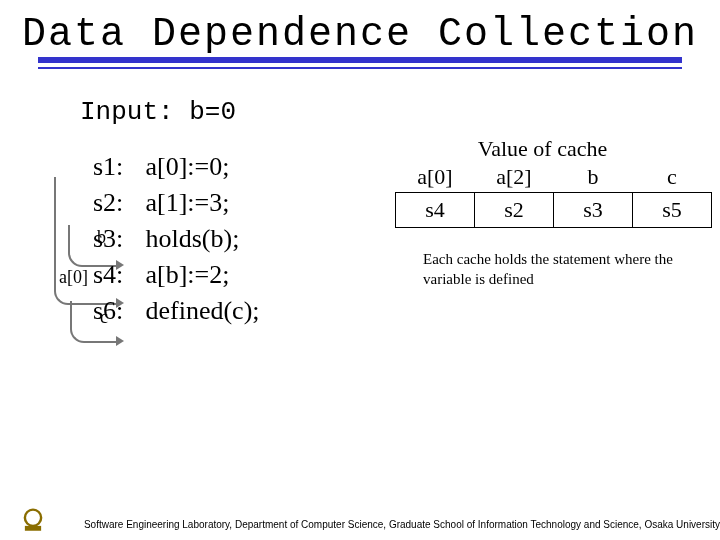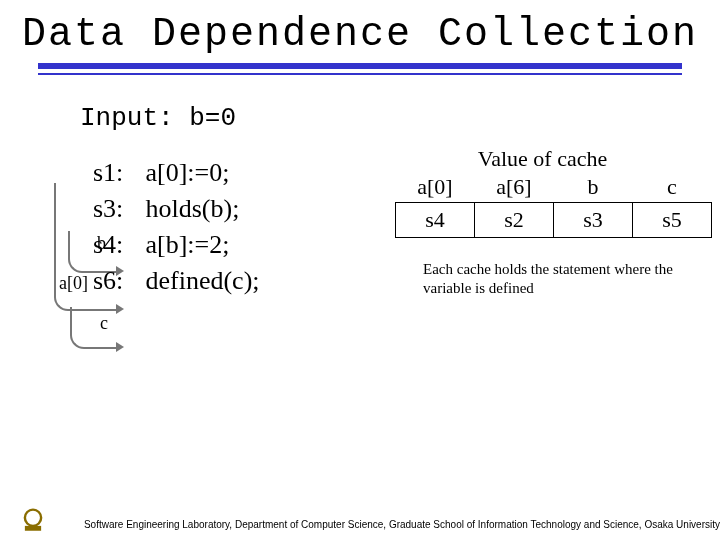--- a/index.html
+++ b/index.html
@@ -10,38 +10,38 @@
     font-family:"Times New Roman",serif;
     color:var(--text);
     position:relative;
     overflow:hidden;
   }
   .title{
     font-family:"Courier New",monospace;
     font-size:40px;
     letter-spacing:2px;
     text-align:center;
-    padding:12px 0 6px 0;
+    padding:12px 0 0 0;
   }
   .rule-thick{
     border:none;
     border-top:6px solid var(--accent);
     margin:0 38px 0 38px;
   }
   .rule-thin{
     border:none;
     border-top:2px solid var(--accent);
     margin:4px 38px 0 38px;
   }
   .content{
     position:relative;
     padding:28px 30px 0 30px;
     display:flex;
     justify-content:space-between;
-    align-items:flex-end;
+    align-items:center;
   }
   .left{
     width:370px;
     position:relative;
   }
   .input-line{
     font-family:"Courier New",monospace;
     font-size:26px;
     margin:0 0 22px 50px;
   }
@@ -141,20 +141,24 @@
     <span class="edge-label" style="left:36px;top:130px;">b</span>
     <span class="edge-label" style="left:18px;top:170px;">a[0]</span>
     <span class="edge-label" style="left:38px;top:210px;">c</span>
 
     <div class="stmt-block">
       <div class="stmt">
         <span class="stmt-lab">s1:</span>
         <span>a[0]:=0;</span>
       </div>
       <div class="stmt">
+        <span class="stmt-lab">s2:</span>
+        <span>a[1]:=3;</span>
+      </div>
+      <div class="stmt">
         <span class="stmt-lab">s3:</span>
         <span>holds(b);</span>
       </div>
       <div class="stmt">
         <span class="stmt-lab">s4:</span>
         <span>a[b]:=2;</span>
       </div>
       <div class="stmt">
         <span class="stmt-lab">s6:</span>
         <span>defined(c);</span>
@@ -162,21 +166,21 @@
     </div>
   </div>
 
   <div class="right">
     <div class="cache-title">Value of cache</div>
 
     <table class="cache">
       <tbody>
           <tr>
         <th>a[0]</th>
-        <th>a[6]</th>
+        <th>a[2]</th>
         <th>b</th>
         <th>c</th>
       </tr>
       <tr>
         <td>s4</td>
         <td>s2</td>
         <td>s3</td>
         <td>s5</td>
       </tr>
     </tbody>

